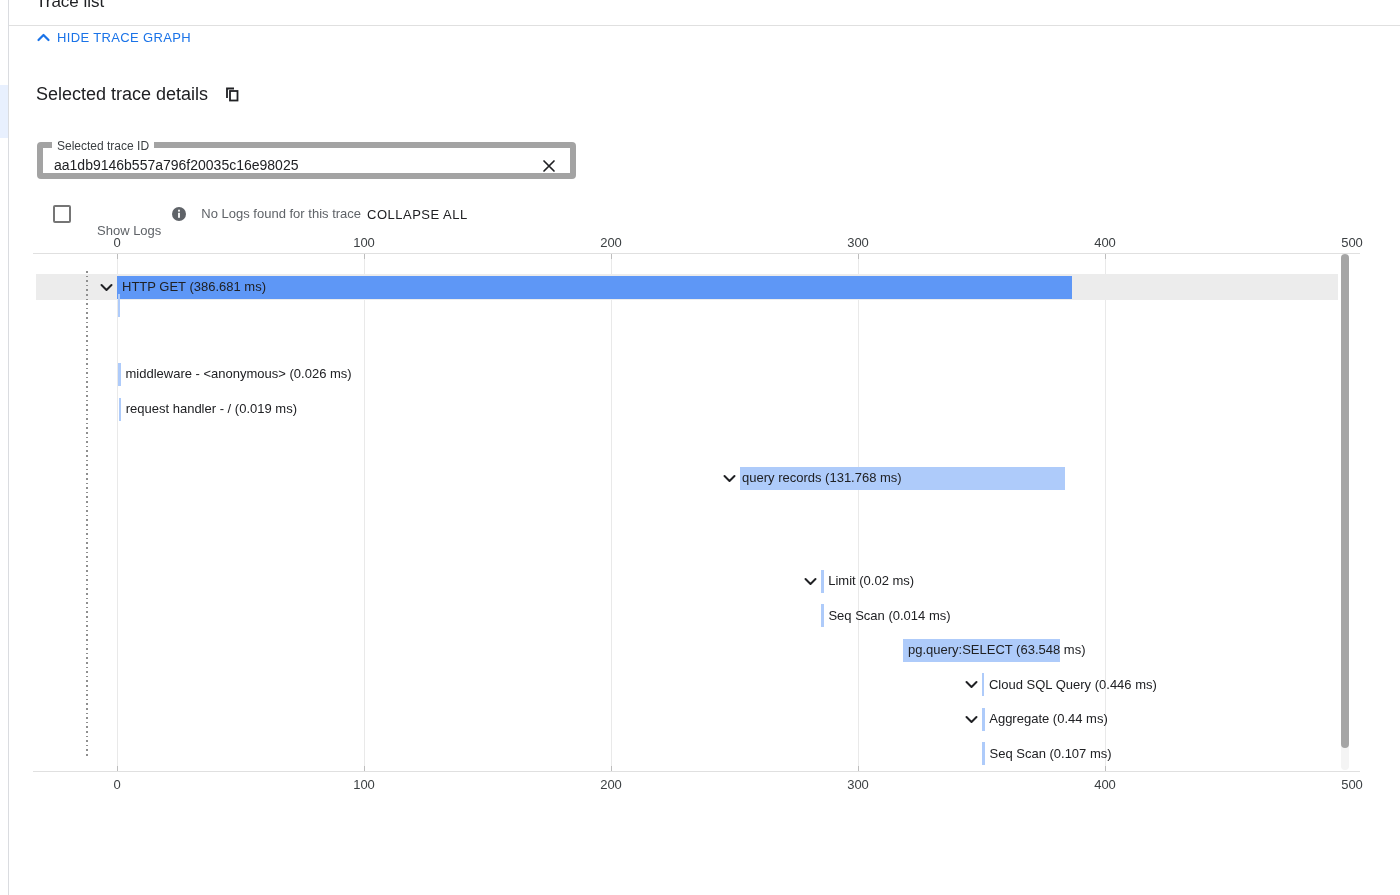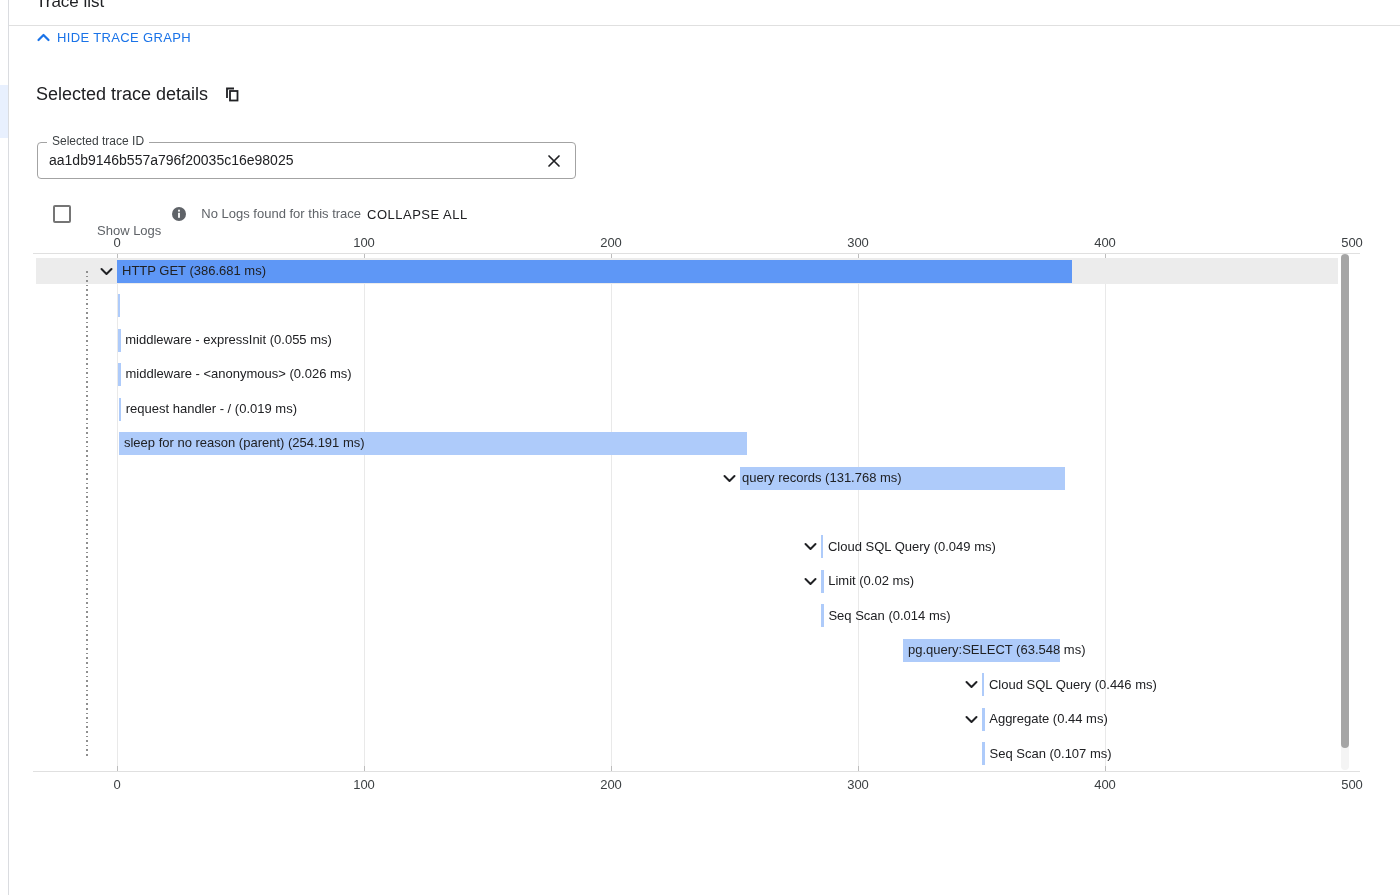--- a/index.html
+++ b/index.html
@@ -14,21 +14,21 @@
   .trace-list-title{position:absolute;left:36px;top:-8px;font-size:17px;font-weight:500;color:#202124;white-space:nowrap;}
   .top-divider{position:absolute;left:9px;right:0;top:25px;height:1px;background:#e0e0e0;}
 
   .toggle-link{position:absolute;left:36px;top:30px;display:flex;align-items:center;gap:6px;cursor:pointer;background:none;border:none;padding:0;}
   .toggle-link .lbl{font-size:13px;font-weight:500;letter-spacing:.35px;color:#1a73e8;white-space:nowrap;}
 
   .details-heading-row{position:absolute;left:36px;top:84px;display:flex;align-items:center;gap:16px;}
   .details-heading{font-size:18px;font-weight:400;color:#202124;margin:0;white-space:nowrap;}
   .copy-btn{background:none;border:none;padding:0;cursor:pointer;display:flex;align-items:center;}
 
-  .trace-id-field{position:absolute;left:37px;top:142px;width:539px;height:37px;border:1px solid #a3a3a3;border-radius:4px;background:#fff;box-sizing:border-box;}
+  .trace-id-field{position:absolute;left:37px;top:142px;width:539px;height:37px;border:6px solid #a3a3a3;border-radius:4px;background:#fff;box-sizing:border-box;}
   .trace-id-label{position:absolute;left:9px;top:-9px;background:#fff;padding:0 5px;font-size:12px;font-weight:500;color:#3c4043;white-space:nowrap;}
   .trace-id-value{position:absolute;left:11px;top:0;height:35px;line-height:35px;font-size:14px;color:#202124;white-space:nowrap;}
   .clear-btn{position:absolute;right:12px;top:9px;width:18px;height:18px;background:none;border:none;padding:0;cursor:pointer;display:flex;align-items:center;justify-content:center;}
 
   .logs-row{position:absolute;left:53px;top:205px;display:flex;align-items:center;height:17px;}
   .checkbox{width:14px;height:14px;border:2px solid #757575;border-radius:2px;background:#fff;cursor:pointer;}
   .logs-label{margin-left:26px;font-size:13px;color:#5f6368;white-space:nowrap;margin-top:34px;}
   .info-icon{margin-left:10px;display:flex;align-items:center;}
   .no-logs{margin-left:14px;font-size:13px;color:#5f6368;white-space:nowrap;}
   .collapse-all{position:absolute;left:367px;top:207px;background:none;border:none;padding:0;cursor:pointer;
@@ -133,66 +133,49 @@
       <div class="tickmark" style="left: 331px; bottom: 0px;"></div>
       <div class="gridline" style="left: 578px;"></div>
       <div class="tickmark" style="left: 578px; top: 0px;"></div>
       <div class="tickmark" style="left: 578px; bottom: 0px;"></div>
       <div class="gridline" style="left: 825px;"></div>
       <div class="tickmark" style="left: 825px; top: 0px;"></div>
       <div class="tickmark" style="left: 825px; bottom: 0px;"></div>
       <div class="gridline" style="left: 1072px;"></div>
       <div class="tickmark" style="left: 1072px; top: 0px;"></div>
       <div class="tickmark" style="left: 1072px; bottom: 0px;"></div>
-      <div class="span-row" style="top: 0px; height: 34.4667px;">
+      <div class="span-row" style="top: 16px; height: 34.4667px;">
         <div class="row-band"></div>
         <div class="span-bar bar-primary" style="left: 84px; width: 955.102px; top: 5.73333px;"></div>
         <button class="expander" style="left: 66px; top: 9.73333px;">
           <svg width="15" height="15" viewBox="0 0 15 15">
             <polyline points="2.5,5 7.5,10 12.5,5" fill="none" stroke="#202124" stroke-width="2" stroke-linecap="round" stroke-linejoin="round"></polyline>
           </svg>
         </button>
         <div class="span-label" style="left: 89px; line-height: 34.4667px; top: 0px;">HTTP GET (386.681 ms)</div>
       </div>
       <div class="span-row" style="top: 34.4667px; height: 34.4667px;">
         <div class="span-bar bar-light" style="left: 84.988px; width: 2.5px; top: 5.73333px;"></div>
       </div>
-      <div class="span-row" style="top: 68.9333px; height: 34.4667px;">
-        <div class="span-bar bar-light" style="left: 85.235px; width: 2.5px; top: 5.73333px;"></div>
-        <div class="span-label" style="left: 92.235px; line-height: 34.4667px; top: 0px;">middleware - expressInit (0.055 ms)</div>
-      </div>
       <div class="span-row" style="top: 103.4px; height: 34.4667px;">
         <div class="span-bar bar-light" style="left: 85.482px; width: 2.5px; top: 5.73333px;"></div>
         <div class="span-label" style="left: 92.482px; line-height: 34.4667px; top: 0px;">middleware - &lt;anonymous&gt; (0.026 ms)</div>
       </div>
       <div class="span-row" style="top: 137.867px; height: 34.4667px;">
         <div class="span-bar bar-light" style="left: 85.729px; width: 2.5px; top: 5.73333px;"></div>
         <div class="span-label" style="left: 92.729px; line-height: 34.4667px; top: 0px;">request handler - / (0.019 ms)</div>
       </div>
-      <div class="span-row" style="top: 172.333px; height: 34.4667px;">
-        <div class="span-bar bar-light" style="left: 85.976px; width: 627.852px; top: 5.73333px;"></div>
-        <div class="span-label" style="left: 90.976px; line-height: 34.4667px; top: 0px;">sleep for no reason (parent) (254.191 ms)</div>
-      </div>
       <div class="span-row" style="top: 206.8px; height: 34.4667px;">
         <div class="span-bar bar-light" style="left: 706.934px; width: 325.467px; top: 5.73333px;"></div>
         <button class="expander" style="left: 688.934px; top: 9.73333px;">
           <svg width="15" height="15" viewBox="0 0 15 15">
             <polyline points="2.5,5 7.5,10 12.5,5" fill="none" stroke="#202124" stroke-width="2" stroke-linecap="round" stroke-linejoin="round"></polyline>
           </svg>
         </button>
         <div class="span-label" style="left: 709px; line-height: 34.4667px; top: 0px;">query records (131.768 ms)</div>
-      </div>
-      <div class="span-row" style="top: 275.733px; height: 34.4667px;">
-        <div class="span-bar bar-light" style="left: 787.95px; width: 2.5px; top: 5.73333px;"></div>
-        <button class="expander" style="left: 769.95px; top: 9.73333px;">
-          <svg width="15" height="15" viewBox="0 0 15 15">
-            <polyline points="2.5,5 7.5,10 12.5,5" fill="none" stroke="#202124" stroke-width="2" stroke-linecap="round" stroke-linejoin="round"></polyline>
-          </svg>
-        </button>
-        <div class="span-label" style="left: 794.95px; line-height: 34.4667px; top: 0px;">Cloud SQL Query (0.049 ms)</div>
       </div>
       <div class="span-row" style="top: 310.2px; height: 34.4667px;">
         <div class="span-bar bar-light" style="left: 788.197px; width: 2.5px; top: 5.73333px;"></div>
         <button class="expander" style="left: 770.197px; top: 9.73333px;">
           <svg width="15" height="15" viewBox="0 0 15 15">
             <polyline points="2.5,5 7.5,10 12.5,5" fill="none" stroke="#202124" stroke-width="2" stroke-linecap="round" stroke-linejoin="round"></polyline>
           </svg>
         </button>
         <div class="span-label" style="left: 795.197px; line-height: 34.4667px; top: 0px;">Limit (0.02 ms)</div>
       </div>

